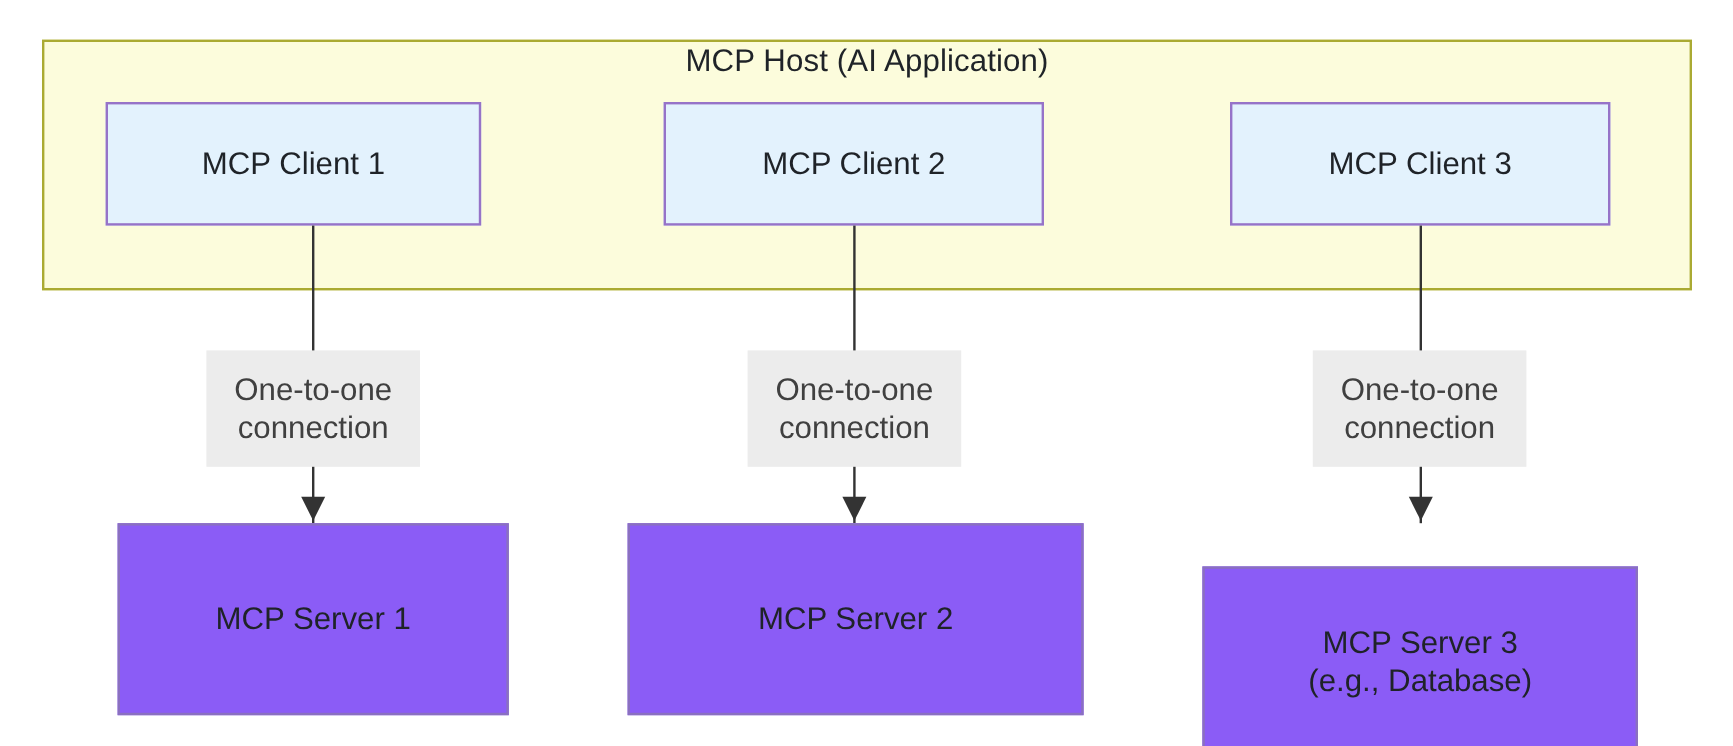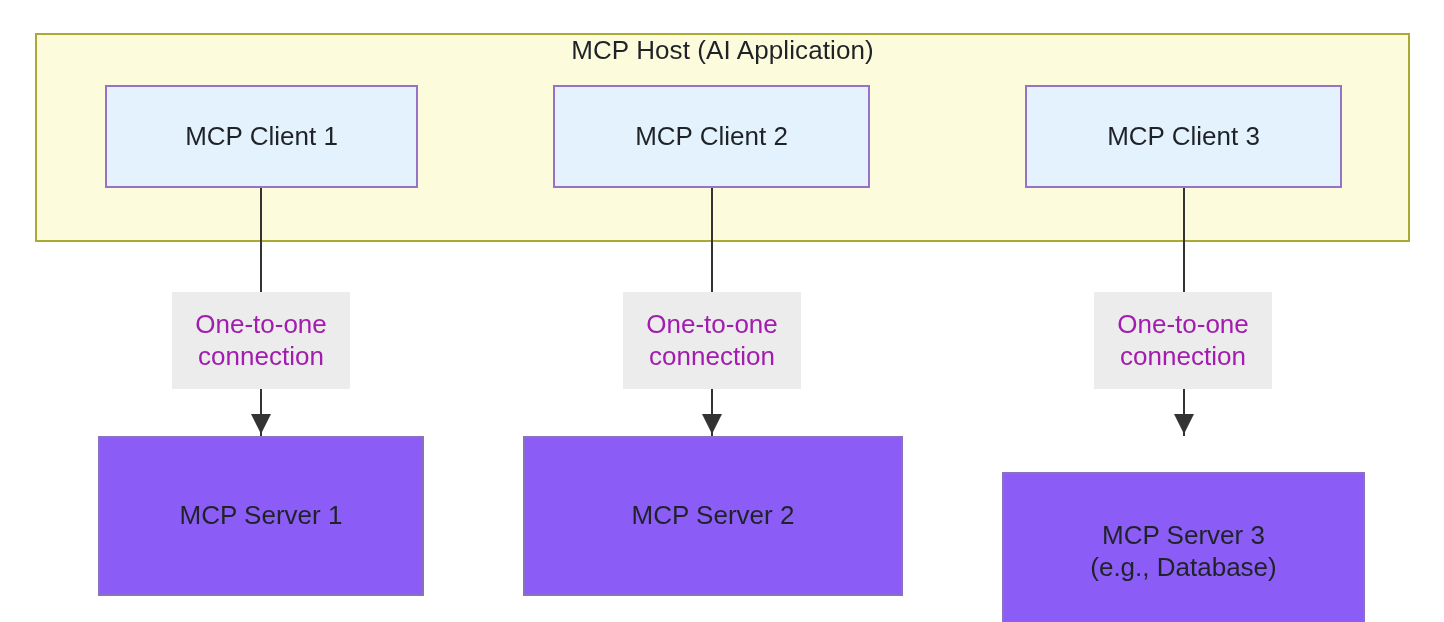--- a/index.html
+++ b/index.html
@@ -92,28 +92,28 @@
     top: 292px;
     height: 97px;
     box-sizing: border-box;
     background: #ececec;
     display: flex;
     flex-direction: column;
     align-items: center;
     justify-content: center;
     font-size: 26px;
     line-height: 1.22;
-    color: #a21caf;
+    color: #404040;
     text-align: center;
     white-space: nowrap;
     padding: 0 6px;
   }
 
   
-  .col1.client-node { left: 105px;  width: 313px; }
+  .col1.client-node { left: 88px;  width: 313px; }
   .col2.client-node { left: 553px;  width: 317px; }
   .col3.client-node { left: 1025px; width: 317px; }
 
   .col1.server-node { left: 98px;   width: 326px; }
   .col2.server-node { left: 523px;  width: 380px; }
   .col3.server-node { left: 1002px; width: 363px; margin-top: 36px; }
 
   .col1.connector { left: 260px; }
   .col2.connector { left: 711px; }
   .col3.connector { left: 1183px; }

